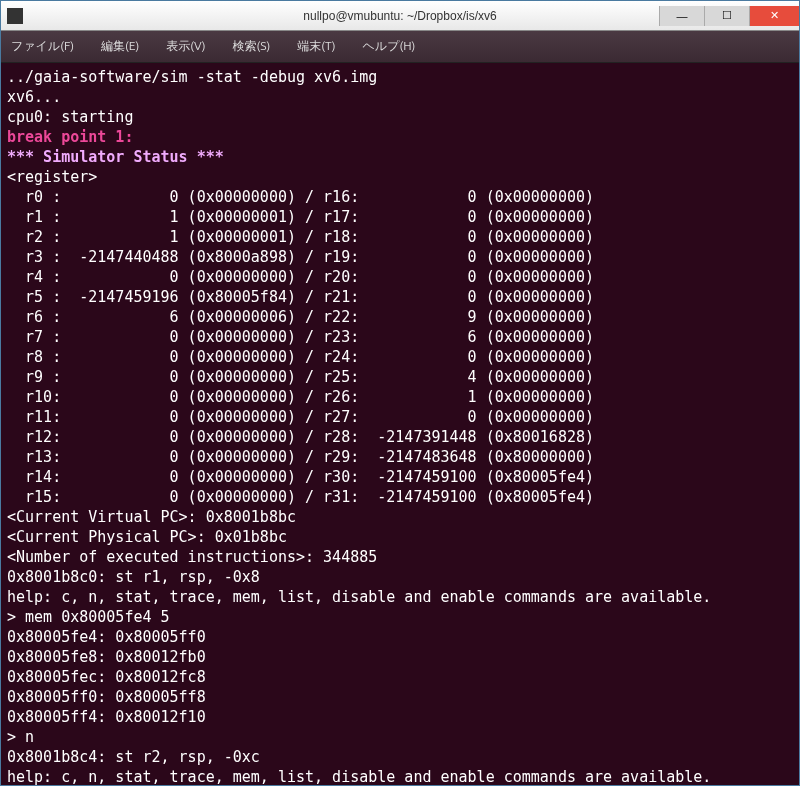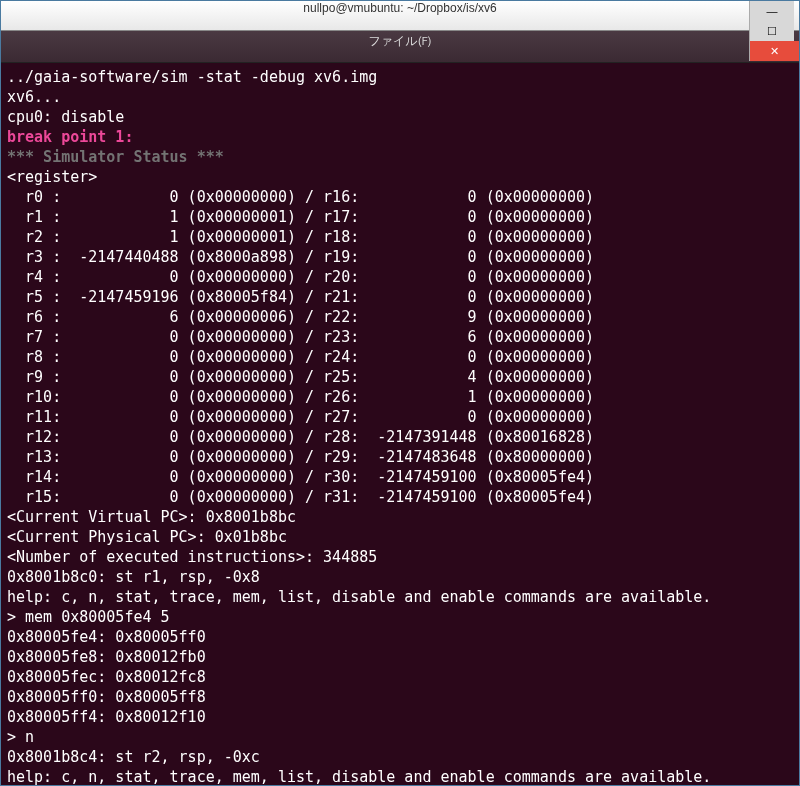--- a/index.html
+++ b/index.html
@@ -1,15 +1,15 @@
 <!DOCTYPE html>
 <html><head>
 <meta charset="utf-8">
 <style>
-  * { margin: 0; padding: 0; box-sizing: border-box; flex-direction: column; }
+  * { margin: 0; padding: 0; box-sizing: border-box; }
   body {
     width: 800px;
     height: 786px;
     background: #2b071a;
     font-family: "Consolas", "DejaVu Sans Mono", monospace;
     overflow: hidden;
   }
   .window {
     width: 100%;
     height: 100%;
@@ -80,21 +80,21 @@
     flex: 1;
     background: #2b071a;
     color: #fff;
     padding: 4px 6px;
     font-size: 15px;
     line-height: 20px;
     white-space: pre;
     overflow: hidden;
   }
   .break-line { color: #ec4899; font-weight: bold; }
-  .status-line { color: #737373; font-weight: bold; }
+  .status-line { color: #f0abfc; font-weight: bold; }
   .cursor {
     display: inline-block;
     width: 9px;
     height: 16px;
     background: #fff;
     vertical-align: text-bottom;
     animation: blink 1s step-end infinite;
   }
   @keyframes blink { 50% { opacity: 0; } }
 </style>
@@ -117,21 +117,21 @@
     <div class="menu-item">ファイル(F)</div>
     <div class="menu-item">編集(E)</div>
     <div class="menu-item">表示(V)</div>
     <div class="menu-item">検索(S)</div>
     <div class="menu-item">端末(T)</div>
     <div class="menu-item">ヘルプ(H)</div>
   </div>
 
   <div class="terminal"><span>../gaia-software/sim -stat -debug xv6.img</span>
 <span>xv6...</span>
-<span>cpu0: disable</span>
+<span>cpu0: starting</span>
 <span class="break-line">break point 1:</span>
 <span class="status-line">*** Simulator Status ***</span>
 <span>&lt;register&gt;</span>
 <span>  r0 :            0 (0x00000000) / r16:            0 (0x00000000)</span>
 <span>  r1 :            1 (0x00000001) / r17:            0 (0x00000000)</span>
 <span>  r2 :            1 (0x00000001) / r18:            0 (0x00000000)</span>
 <span>  r3 :  -2147440488 (0x8000a898) / r19:            0 (0x00000000)</span>
 <span>  r4 :            0 (0x00000000) / r20:            0 (0x00000000)</span>
 <span>  r5 :  -2147459196 (0x80005f84) / r21:            0 (0x00000000)</span>
 <span>  r6 :            6 (0x00000006) / r22:            9 (0x00000000)</span>

